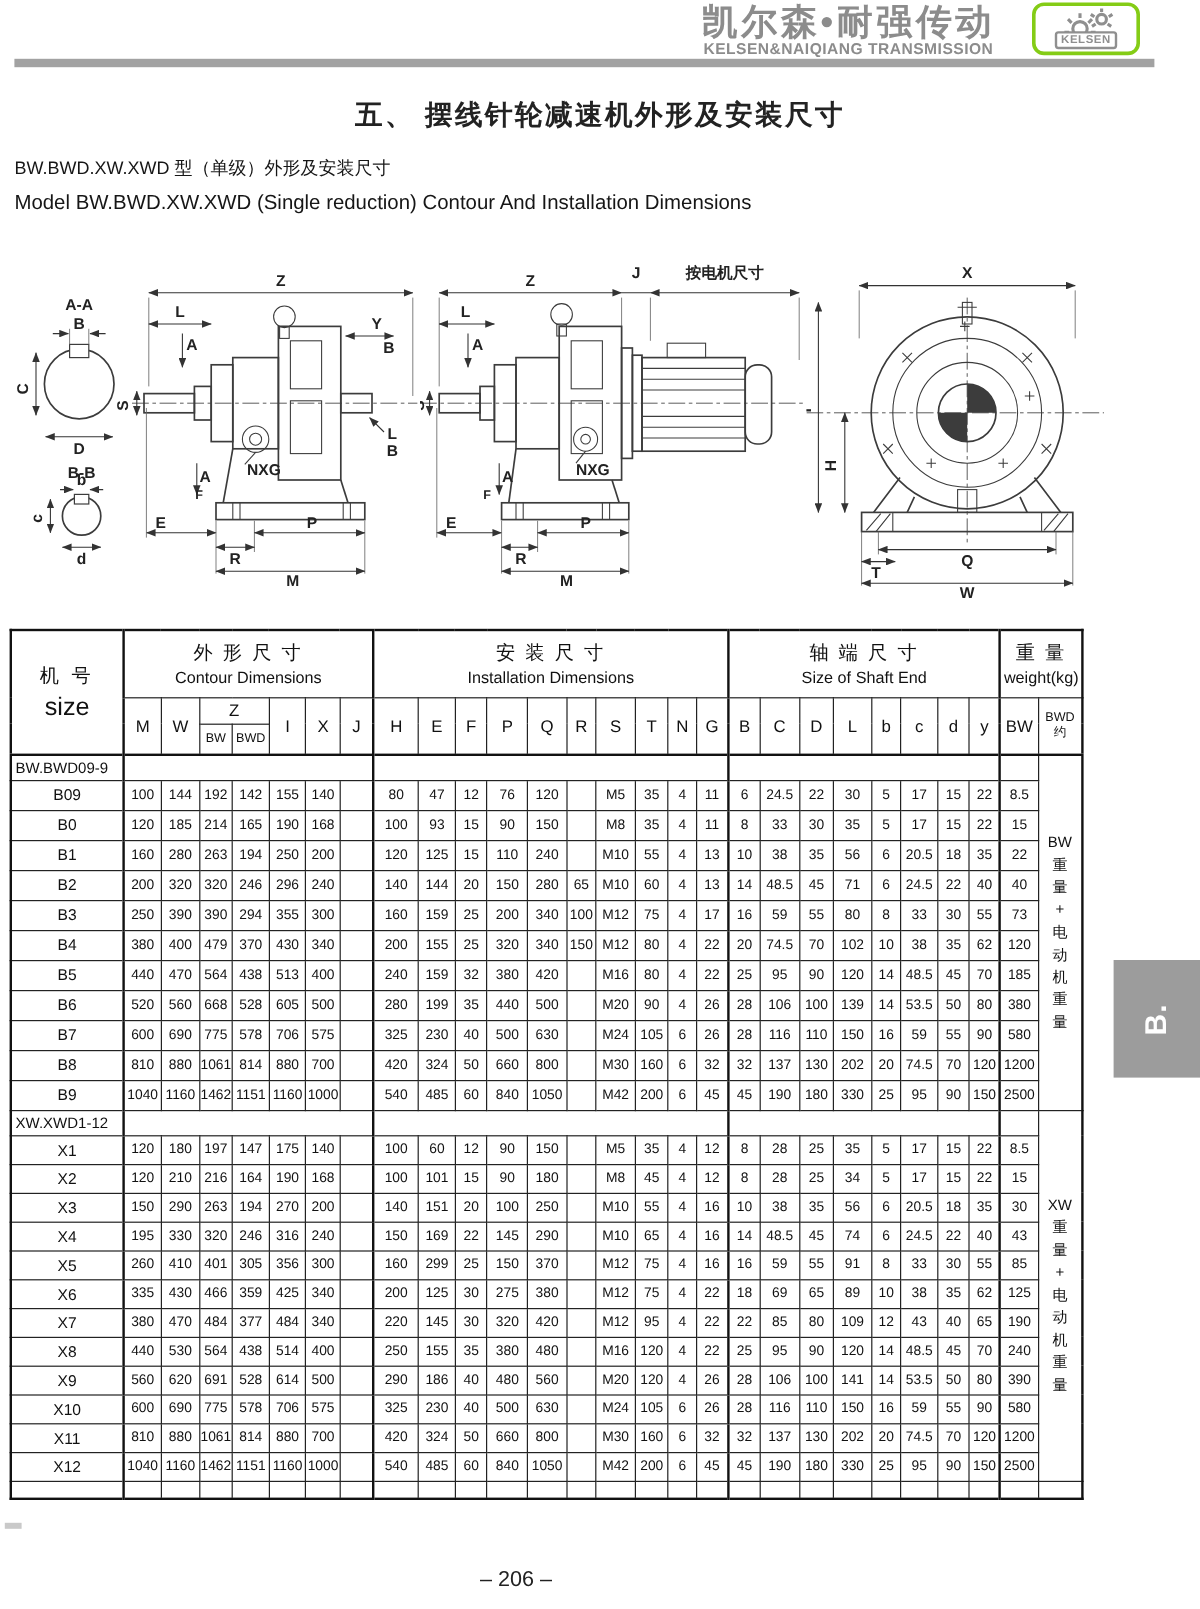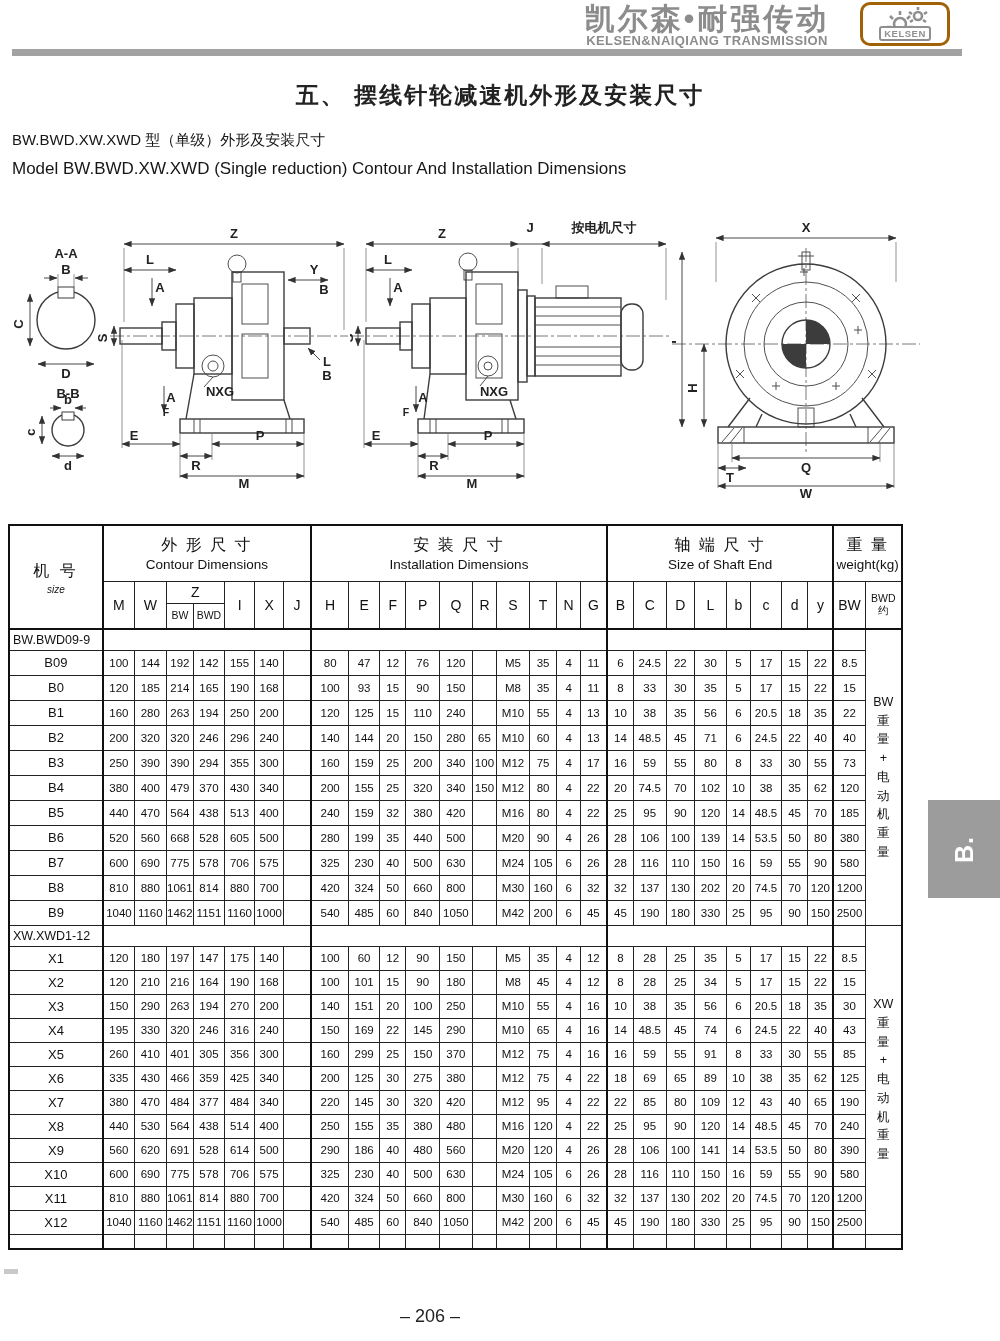--- a/index.html
+++ b/index.html
@@ -3,21 +3,21 @@
 <meta charset="utf-8">
 <style>
   html,body{margin:0;padding:0;background:#e8e8e8;}
   .page{position:relative;width:1000px;height:1341px;margin:0 auto;background:#ffffff;
         font-family:"Liberation Sans",sans-serif;color:#1a1a1a;overflow:hidden;}
 
   
   .brand{position:absolute;left:560px;top:2px;width:294px;text-align:center;color:#8c8c8c;}
   .brand-cn{font-size:30px;font-weight:bold;letter-spacing:3px;line-height:1.1;}
   .brand-en{font-size:13px;font-weight:bold;letter-spacing:.4px;margin-top:-2px;}
-  .logo-box{position:absolute;left:860px;top:2px;width:90px;height:44px;border:3px solid #a16207;
+  .logo-box{position:absolute;left:860px;top:2px;width:90px;height:44px;border:3px solid #84cc16;
             border-radius:10px;display:flex;flex-direction:column;align-items:center;justify-content:flex-end;
             box-sizing:border-box;padding-bottom:2px;}
   .logo-gear{position:absolute;top:1px;left:22px;}
   .logo-text{border:2px solid #8f8f8f;border-radius:3px;font-size:9.5px;font-weight:bold;
              color:#8f8f8f;padding:0 3px;line-height:11px;letter-spacing:.5px;background:#fff;z-index:2;}
   .header-bar{position:absolute;left:12px;top:49px;width:950px;height:7px;background:#a2a2a2;}
 
   .title{position:absolute;left:0;top:80px;width:1000px;text-align:center;font-size:23px;
          font-weight:bold;letter-spacing:2px;color:#222;}
   .sub-cn{position:absolute;left:12px;top:131px;font-size:15px;color:#161616;}
@@ -39,21 +39,21 @@
   
   #dim-table{position:absolute;left:8px;top:524px;width:895px;border-collapse:collapse;
              table-layout:fixed;border:2px solid #111;}
   #dim-table th,#dim-table td{border:1px solid #222;padding:0;text-align:center;vertical-align:middle;
              font-weight:normal;white-space:nowrap;overflow:hidden;color:#111;}
   #dim-table thead{border-bottom:2px solid #111;}
   .bL{border-left:2px solid #111 !important;}
   .g-cn{font-size:16px;letter-spacing:2px;line-height:1.5;}
   .g-en{font-size:13.5px;line-height:1.2;}
   .size-cn{font-size:16px;letter-spacing:3px;line-height:1.6;}
-  .size-en{font-size:10px;line-height:1.3;font-style:italic;}
+  .size-en{font-size:21px;line-height:1.3;}
   .col-letter{font-size:14px;}
   .col-letter-s{font-size:10.5px;line-height:1.1;}
   .data-td{font-size:11.5px;}
   .size-td{font-size:13px;}
   .section-td{text-align:left !important;padding-left:3px !important;font-size:12.5px;}
   .weight-note{font-size:12.5px;line-height:1.5;}
   .weight-note div{line-height:1.5;}
 
   
   .side-tab{position:absolute;left:928px;top:800px;width:72px;height:98px;background:#9c9c9c;

